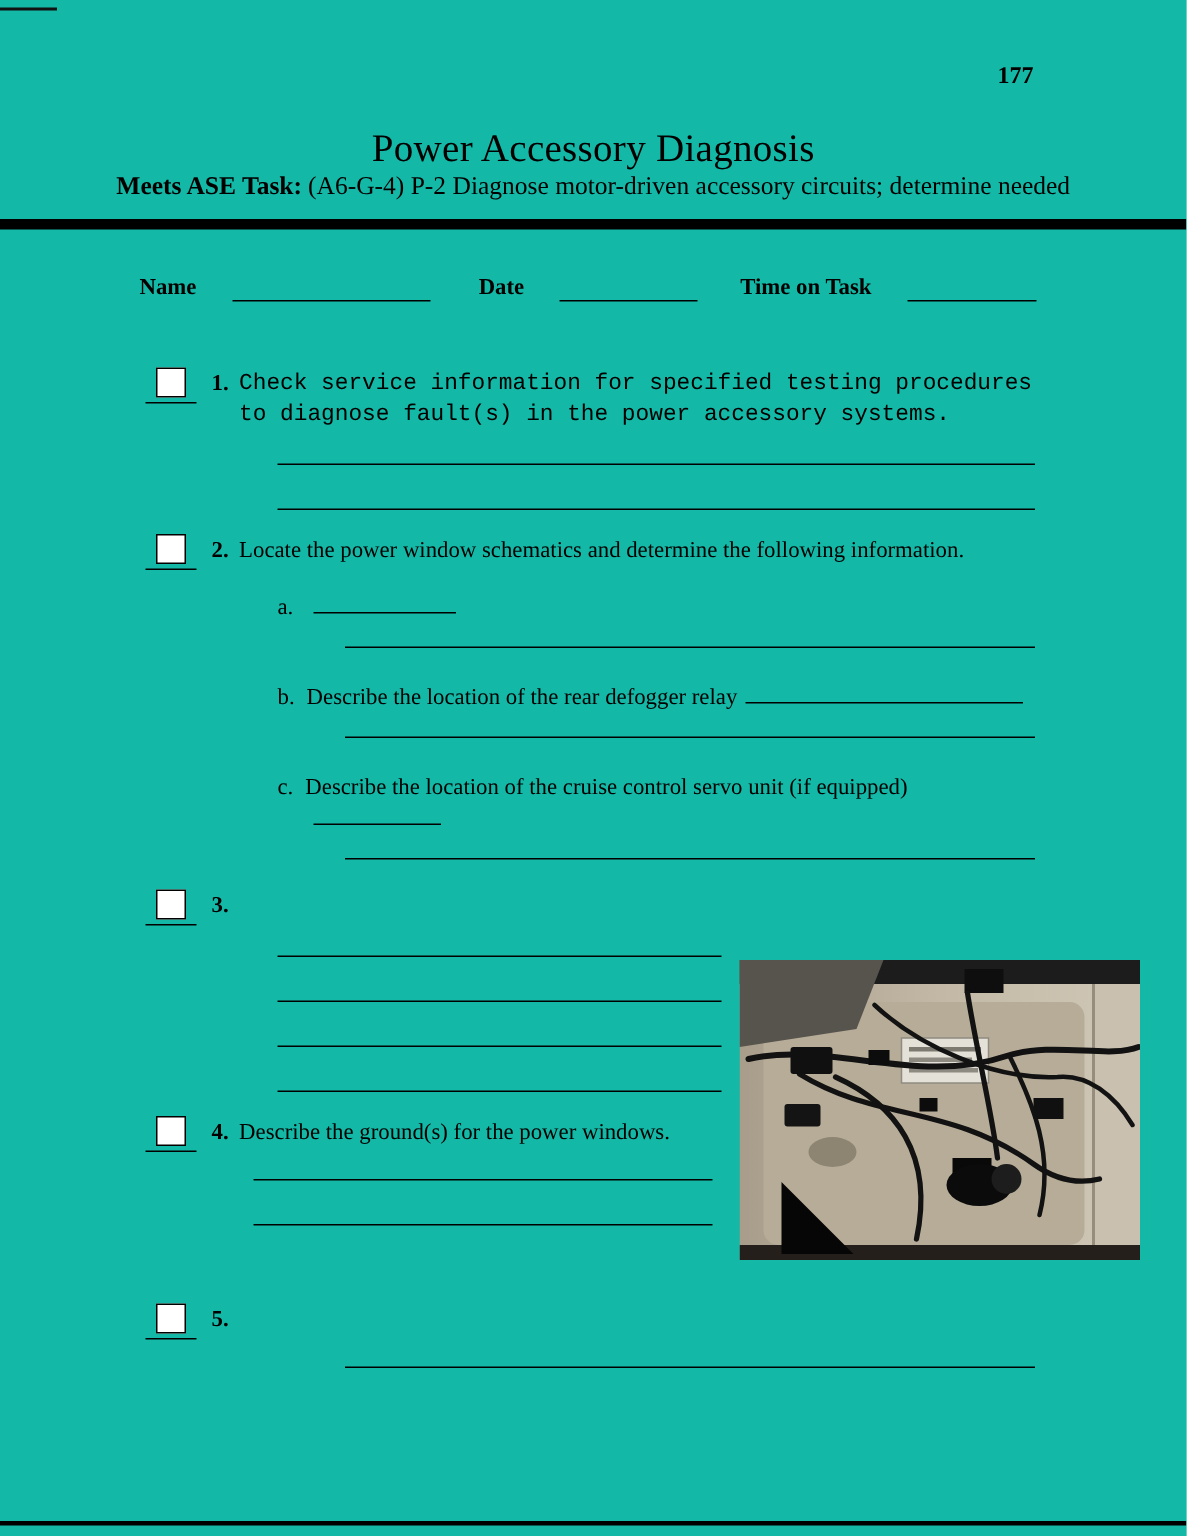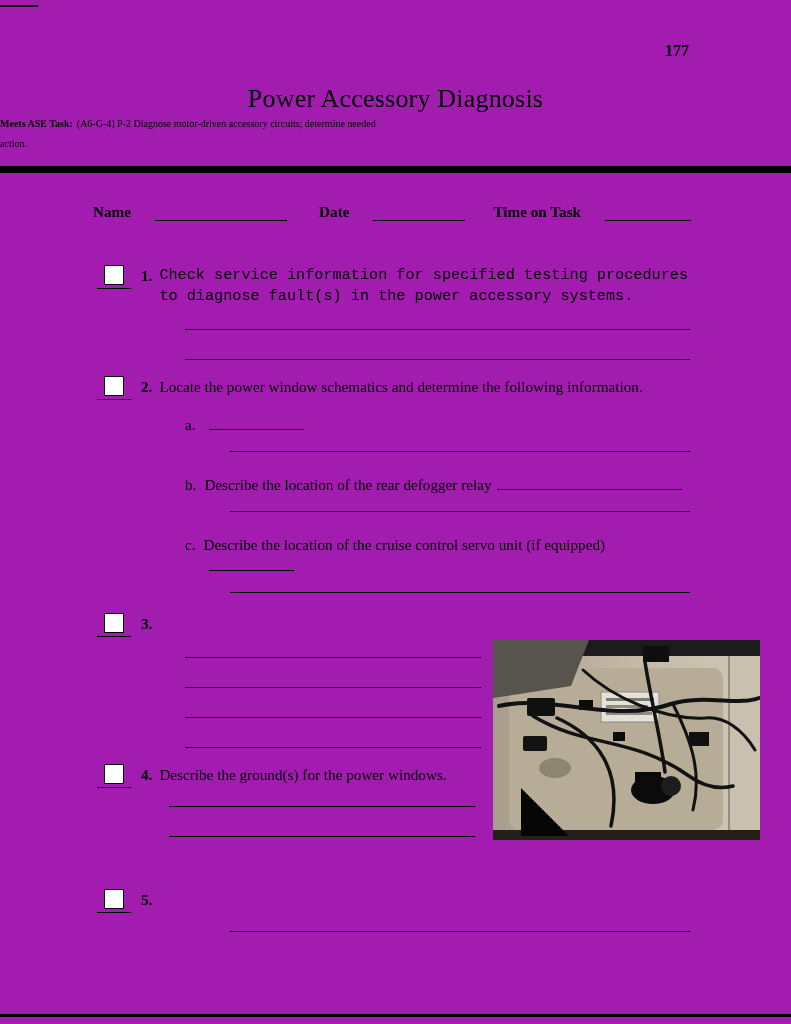--- a/index.html
+++ b/index.html
@@ -2,29 +2,29 @@
 <html><head>
 <meta charset="utf-8">
 <style>
   html, body { margin: 0; padding: 0; }
   body {
     width: 791px; height: 1024px;
     background: #ffffff;
     font-family: "Liberation Serif", serif;
     color: #000;
   }
-  .page { position: relative; width: 791px; height: 1024px; overflow: hidden; background: #a21caf; }
+  .page { position: relative; width: 791px; height: 1024px; overflow: hidden; background: #14b8a6; }
 
   .artifact-top { position: absolute; left: 0; top: 5px; width: 38px; height: 2px; background: #111; }
   .artifact-bottom { position: absolute; left: 0; right: 0; bottom: 7px; height: 3px; background: #000; }
 
   .page-number { position: absolute; top: 42px; right: 102px; font-size: 16px; font-weight: bold; }
 
   .title { margin: 84px 0 0 0; text-align: center; font-size: 26px; font-weight: normal; letter-spacing: 0.2px; }
-  .subtitle { font-size: 10px; line-height: 20px; }
+  .subtitle { text-align: center; font-size: 17px; line-height: 20px; }
   .subtitle .lblb { font-weight: bold; margin-right: 4px; }
 
   .rule { margin-top: 12px; height: 7px; background: #000; }
 
   .info-row { display: flex; align-items: flex-end; font-size: 15.2px; margin: 0 100px 0 93px; white-space: nowrap; gap: 16px; }
   .row1 { margin-top: 30px; }
   .row2 { margin-top: 24px; }
   .lbl { font-weight: bold; }
   .line { display: inline-block; border-bottom: 1.4px solid #000; height: 14px; }
   .name-line { flex: 1; margin: 0 16px 0 8px; }
@@ -66,21 +66,20 @@
 
   <div class="artifact-top"></div>
 
   <div class="page-number">177</div>
 
   <h1 class="title">Power Accessory Diagnosis</h1>
 
   <div class="subtitle">
     <span class="lblb">Meets ASE Task:</span><span>(A6-G-4) P-2  Diagnose motor-driven accessory circuits; determine needed</span>
   </div>
-  <div class="subtitle">action.</div>
 
   <div class="rule"></div>
 
   <div class="info-row row1">
     <span class="lbl">Name</span>
     <span class="line name-line"></span>
     <span class="lbl">Date</span>
     <span class="line date-line"></span>
     <span class="lbl">Time on Task</span>
     <span class="line time-line"></span>

